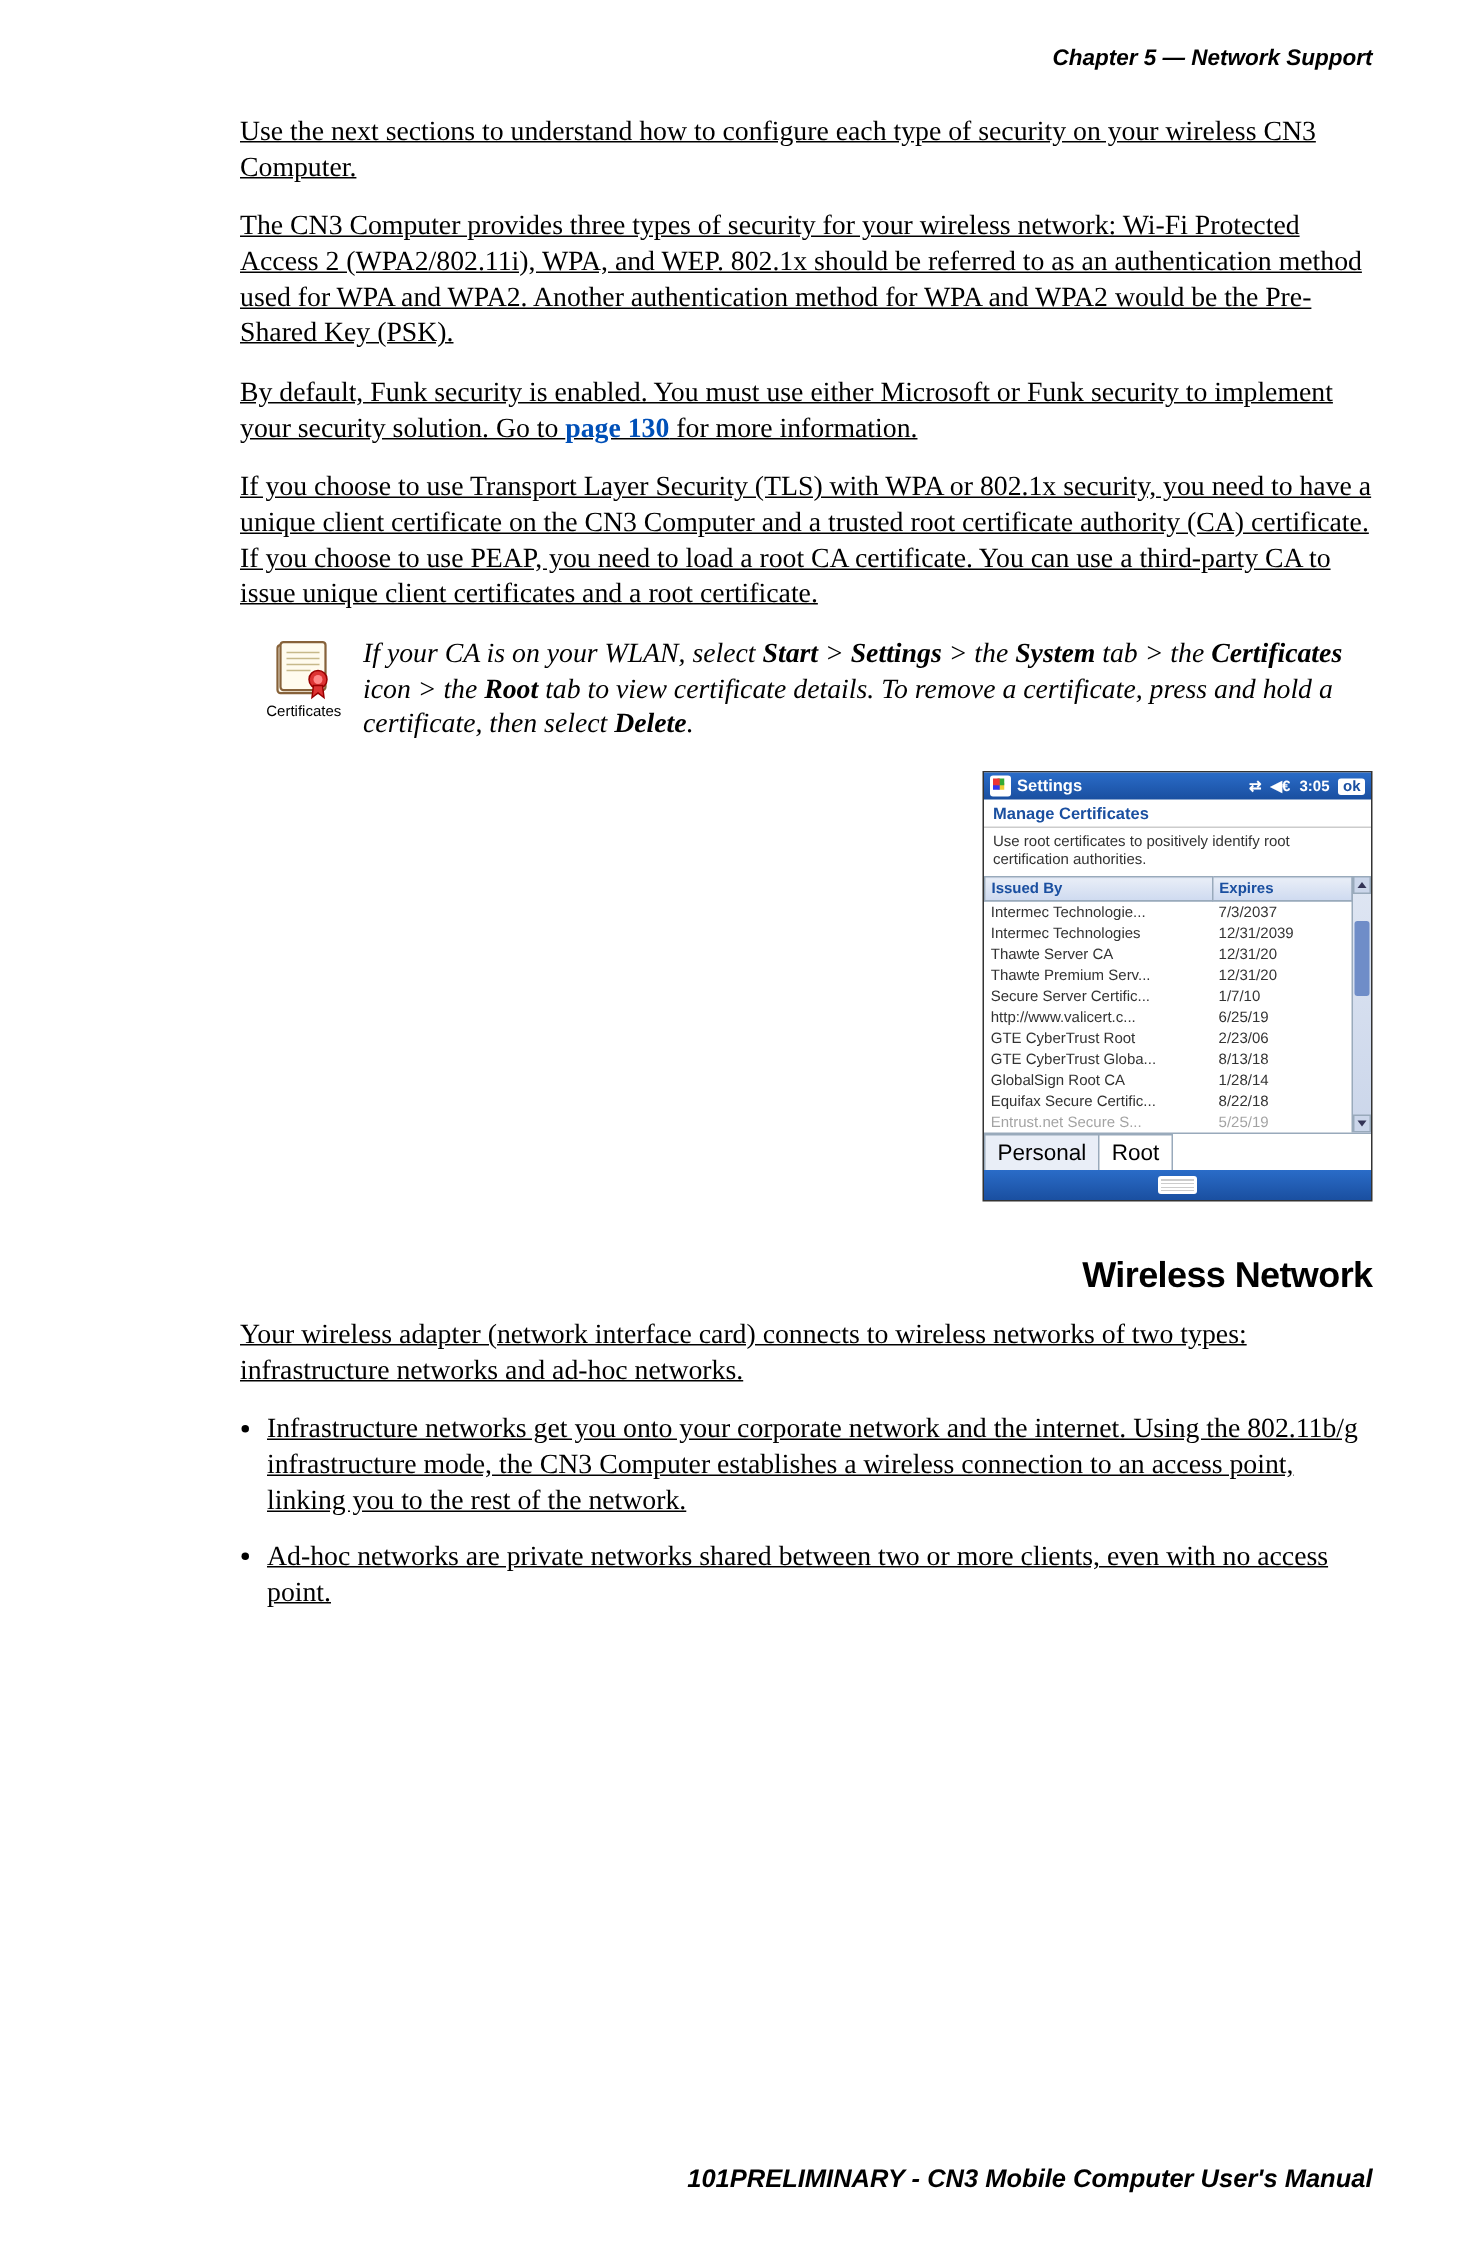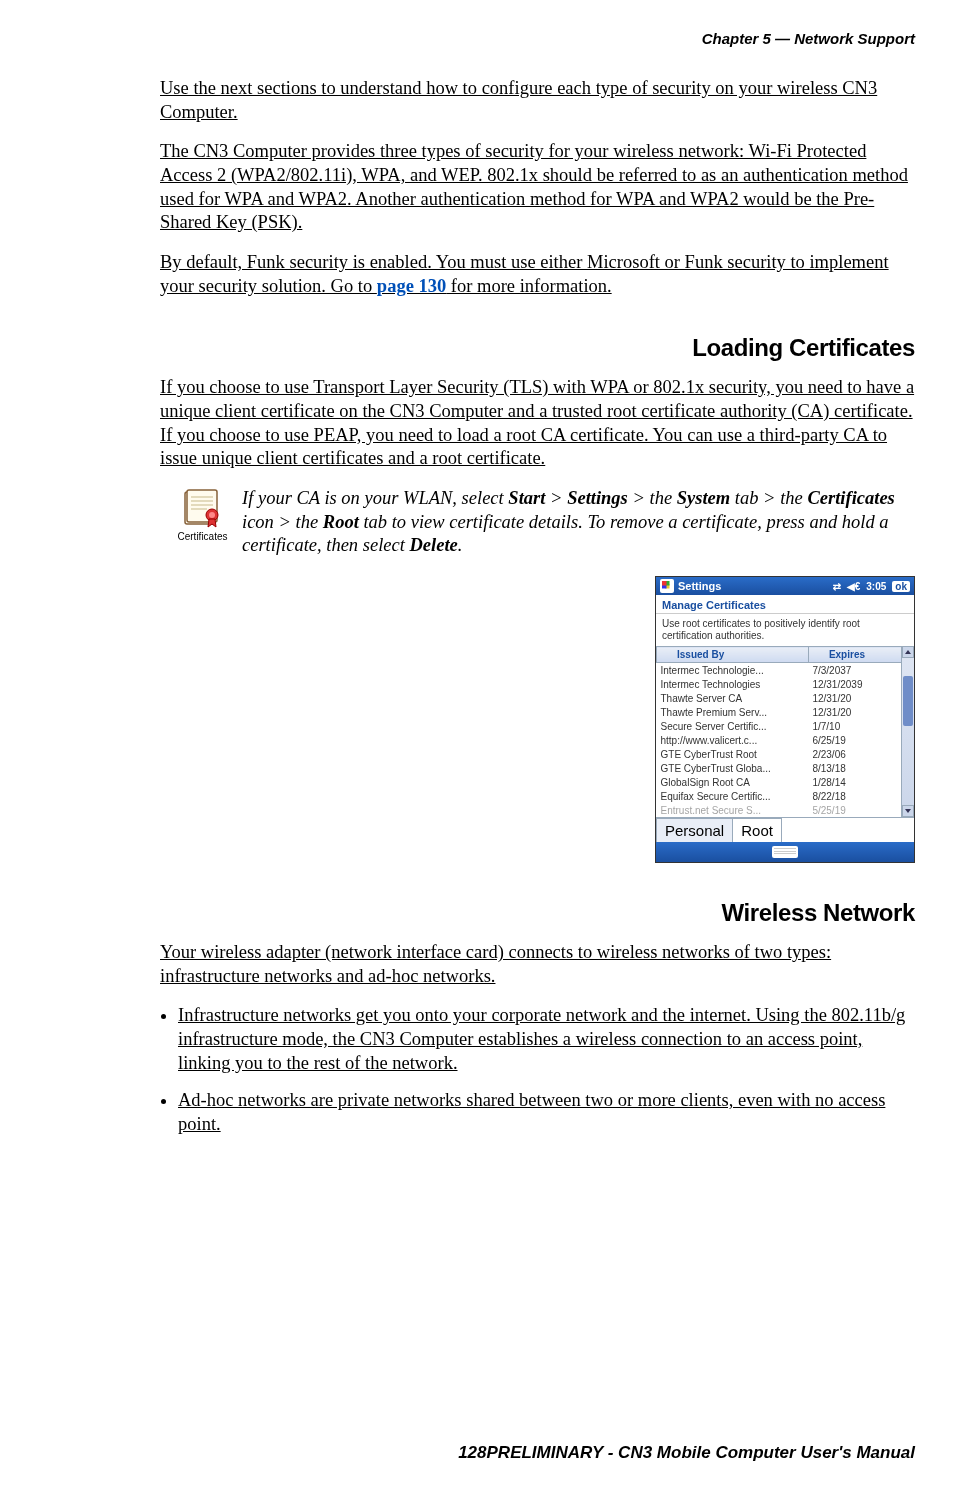--- a/index.html
+++ b/index.html
@@ -118,21 +118,21 @@
       linear-gradient(#33e,#33e) 0 55%/45% 45% no-repeat,
       linear-gradient(#ec3,#ec3) 55% 55%/45% 45% no-repeat;
   }
   .wm-tray { display:flex; gap:6px; align-items:center; font-size:10px; }
   .wm-ok { background:#fff; color:#1a4fa0; font-weight:bold; padding:0 3px; border-radius:2px; font-size:10px; }
   .wm-subtitle { color:#1a4fa0; font-weight:bold; padding:4px 6px 2px 6px; font-size:11px; border-bottom:1px solid #ccc; }
   .wm-instruct { padding:4px 6px; color:#333; line-height:1.2; }
   .wm-table { width:100%; border-collapse:collapse; font-size:10px; table-layout:fixed; }
   .wm-table th {
     background: linear-gradient(#e9eef7,#cedaf0);
-    border:1px solid #9ab; padding:2px 20px; text-align:left; font-weight:bold;
+    border:1px solid #9ab; padding:2px 4px; text-align:left; font-weight:bold;
     color:#1a4fa0;
   }
   .wm-table td { padding:1.5px 4px; border-left:0; border-right:0; color:#333; white-space:nowrap; overflow:hidden; text-overflow:ellipsis; }
   .wm-scroll { position:relative; }
   .wm-scroll::after {
     content:""; position:absolute; top:0; right:0; bottom:0; width:12px;
     background: linear-gradient(#dfe6f3,#cbd6ea);
     border-left:1px solid #9ab;
   }
   .wm-scrollbtn-up, .wm-scrollbtn-dn {
@@ -170,21 +170,20 @@
 
 
   <div class="body-block">
     <p class="para">Use the next sections to understand how to configure each type of security on your wireless CN3 Computer.</p>
     <p class="para">The CN3 Computer provides three types of security for your wireless network: Wi-Fi Protected Access 2 (WPA2/802.11i), WPA, and WEP. 802.1x should be referred to as an authentication method used for WPA and WPA2. Another authentication method for WPA and WPA2 would be the Pre-Shared Key (PSK).</p>
     <p class="para">
       <span>By default, Funk security is enabled. You must use either Microsoft or Funk security to implement your security solution. Go to </span><span class="link">page 130</span><span> for more information.</span>
     </p>
   </div>
 
-  <h2 class="section-title">Loading Certificates</h2>
 
   <div class="body-block">
     <p class="para">If you choose to use Transport Layer Security (TLS) with WPA or 802.1x security, you need to have a unique client certificate on the CN3 Computer and a trusted root certificate authority (CA) certificate. If you choose to use PEAP, you need to load a root CA certificate. You can use a third-party CA to issue unique client certificates and a root certificate.</p>
   </div>
 
   <div class="cert-row">
     <div class="cert-icon-box">
       <svg width="44" height="40" viewBox="0 0 44 40">
         <rect x="4" y="3" width="30" height="32" rx="2" fill="#fffbee" stroke="#87623a" stroke-width="1.5"></rect>
         <rect x="6" y="1" width="30" height="32" rx="2" fill="#fffbee" stroke="#87623a" stroke-width="1.5"></rect>
@@ -302,17 +301,17 @@
 
   <div class="body-block">
     <p class="para">Your wireless adapter (network interface card) connects to wireless networks of two types: infrastructure networks and ad-hoc networks.</p>
     <ul class="bullet-list para">
       <li><span>Infrastructure networks get you onto your corporate network and the internet. Using the 802.11b/g infrastructure mode, the CN3 Computer establishes a wireless connection to an access point, linking you to the rest of the network.</span></li>
       <li><span>Ad-hoc networks are private networks shared between two or more clients, even with no access point.</span></li>
     </ul>
   </div>
 
   <div class="footer">
-    <span class="pgnum">128</span>
+    <span class="pgnum">101</span>
     <span class="pubtitle">PRELIMINARY - CN3 Mobile Computer User's Manual</span>
   </div>
 
 </div>
 
 </body></html>

